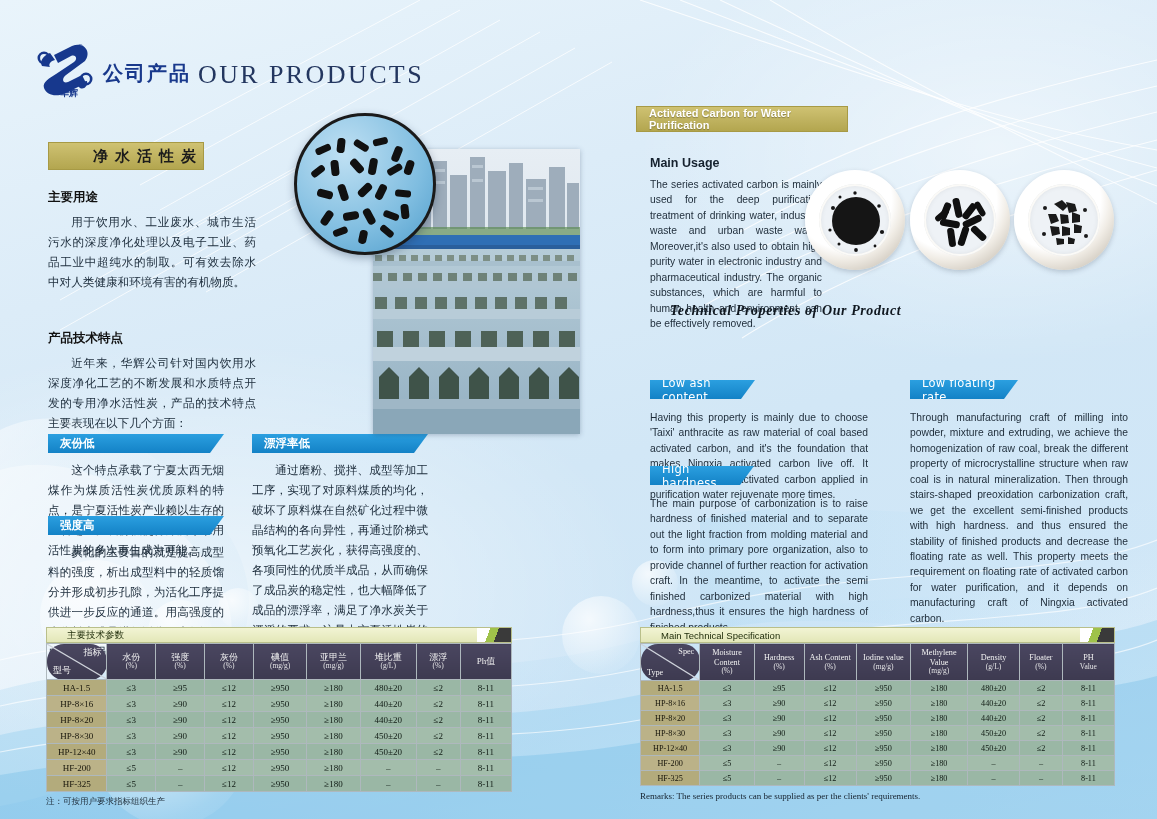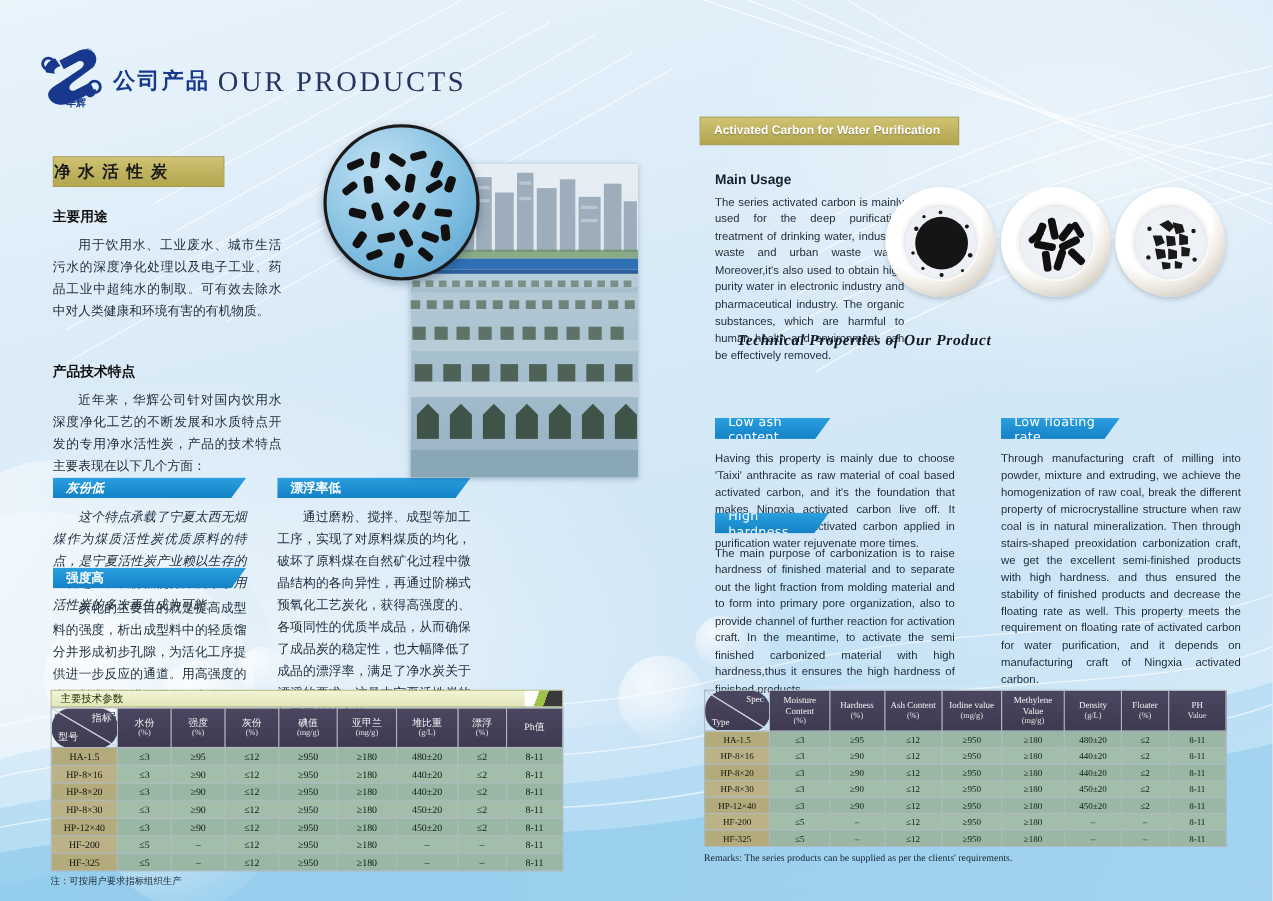--- a/index.html
+++ b/index.html
@@ -26,21 +26,21 @@
   
   .logo-wrap { position:absolute; left:30px; top:38px; width:70px; height:62px; }
   .hdr-cn { position:absolute; left:103px; top:60px; font-family:"DejaVu Sans", sans-serif;
             font-size:20px; font-weight:bold; color:#19398c; letter-spacing:2px; }
   .hdr-en { position:absolute; left:198px; top:60px; font-family:"Liberation Serif", serif;
             font-size:26px; color:#23365f; letter-spacing:2.4px; }
 
   
   .gold-tag {
     position:absolute; background:linear-gradient(180deg,#cfc272,#bfb25f 55%,#b3a64f);
-    border:1px solid #a79a45; display:flex; align-items:center; justify-content:flex-start;
+    border:1px solid #a79a45; display:flex; align-items:center; justify-content:flex-end;
   }
   .gold-tag span { font-family:"DejaVu Serif", serif; font-weight:bold; font-size:15px;
                    color:#1b1b1b; letter-spacing:7px; }
   .sec-h-cn { font-family:"DejaVu Sans", sans-serif; font-weight:bold; font-size:12.5px; color:#111; }
   .body-cn { font-family:"DejaVu Serif", serif; font-size:11.6px; color:#1b2b3a;
              line-height:1.72; text-indent:2em; text-align:justify; }
   .blue-tab {
     height:19px; display:flex; align-items:center; padding:0 16px 0 12px; color:#fff;
     font-family:"DejaVu Sans", sans-serif; font-size:11.5px; font-weight:bold;
     background:linear-gradient(180deg,#2b9fe0,#1382c6);
@@ -49,21 +49,21 @@
   .blue-tab.en { font-weight:normal; font-size:11.5px; letter-spacing:.3px; }
 
   
   .en-h { font-family:"Liberation Sans", sans-serif; font-weight:bold; font-size:12.5px; color:#15212e; }
   .en-h-serif { font-family:"Liberation Serif", serif; font-weight:bold; font-size:14px; color:#101820; letter-spacing:.6px; }
   .body-en { font-family:"Liberation Sans", sans-serif; font-size:10.3px; color:#1d2b38;
              line-height:1.5; text-align:justify; }
 
   
   .tbl-title {
-    height:16px; display:flex; align-items:center; padding-left:8px;
+    height:16px; display:flex; align-items:center; padding-left:20px;
     background:linear-gradient(180deg,#f2f4d4,#e3e7b8);
     border:1px solid #b9bf8a; color:#23300e;
     font-size:9.5px; font-family:"Liberation Sans", sans-serif;
     position:relative;
   }
   .tbl-title .flag { position:absolute; right:0; top:0; bottom:0; width:34px;
     background:linear-gradient(110deg, #fff 0 34%, #9fc24a 34% 56%, #3a3a3a 56% 100%); }
   table.spec { border-collapse:collapse; width:100%; table-layout:fixed; }
   table.spec th, table.spec td {
     border:1px solid #aeb8bd; text-align:center; font-family:"Liberation Serif", serif;
@@ -183,21 +183,21 @@
   <div style="position:absolute; left:48px; top:189px; width:208px;">
     <div class="sec-h-cn">主要用途</div>
     <div class="body-cn" style="margin-top:7px;">用于饮用水、工业废水、城市生活污水的深度净化处理以及电子工业、药品工业中超纯水的制取。可有效去除水中对人类健康和环境有害的有机物质。</div>
   </div>
 
   <div style="position:absolute; left:48px; top:330px; width:208px;">
     <div class="sec-h-cn">产品技术特点</div>
     <div class="body-cn" style="margin-top:7px;">近年来，华辉公司针对国内饮用水深度净化工艺的不断发展和水质特点开发的专用净水活性炭，产品的技术特点主要表现在以下几个方面：</div>
   </div>
 
-  <div style="position:absolute; left:48px; top:434px; width:176px;font-style:italic;">
+  <div style="position:absolute; left:48px; top:434px; width:176px;">
     <div class="blue-tab">
       <span>灰份低</span>
     </div>
     <div class="body-cn" style="margin-top:8px;">这个特点承载了宁夏太西无烟煤作为煤质活性炭优质原料的特点，是宁夏活性炭产业赖以生存的基石之一。灰份低使得深度净水用活性炭的多次再生成为可能。</div>
   </div>
 
   <div style="position:absolute; left:252px; top:434px; width:176px;">
     <div class="blue-tab">
       <span>漂浮率低</span>
     </div>
@@ -360,21 +360,21 @@
         <rect x="68" y="92" width="8" height="17" rx="3.5" transform="rotate(-28 72 100)"></rect>
         <rect x="86" y="96" width="16" height="7" rx="3" transform="rotate(20 94 100)"></rect>
         <rect x="104" y="88" width="8" height="15" rx="3.5" transform="rotate(-6 108 96)"></rect>
         <rect x="36" y="112" width="15" height="7" rx="3" transform="rotate(-20 44 116)"></rect>
         <rect x="62" y="114" width="8" height="14" rx="3.5" transform="rotate(12 66 121)"></rect>
         <rect x="82" y="112" width="15" height="7" rx="3" transform="rotate(40 90 116)"></rect>
       </g>
     </svg>
   </div>
 
-  <div class="gold-tag" style="left:636px; top:106px; width:236px; height:26px; justify-content:flex-start; padding-left:12px;">
+  <div class="gold-tag" style="left:636px; top:106px; width:212px; height:26px; justify-content:flex-start; padding-left:12px;">
     <span style="font-family:'Liberation Sans',sans-serif; font-size:11px; letter-spacing:0; color:#fff; font-weight:bold; text-shadow:0 1px 1px rgba(0,0,0,.3);">Activated Carbon for Water Purification</span>
   </div>
 
   <div style="position:absolute; left:650px; top:156px; width:172px;">
     <div class="en-h">Main Usage</div>
     <div class="body-en" style="margin-top:7px;">The series activated carbon is mainly used for the deep purification treatment of drinking water, industrial waste and urban waste water. Moreover,it's also used to obtain high purity water in electronic industry and pharmaceutical industry. The organic substances, which are harmful to human health and environment, can be effectively removed.</div>
   </div>
 
   <div class="dish" style="left:805px; top:170px; width:100px; height:100px;">
     <div class="inner">
@@ -589,20 +589,24 @@
             <td>–</td>
           <td>–</td>
             <td>8-11</td>
           </tr>
       </tbody>
     </table>
     <div class="note">注：可按用户要求指标组织生产</div>
   </div>
 
   <div style="position:absolute; left:640px; top:627px; width:475px;">
+    <div class="tbl-title">
+      <span>Main  Technical  Specification</span>
+      <span class="flag"></span>
+    </div>
     <table class="spec" style="font-size:8.2px;">
       <colgroup>
         <col style="width:12.5%">
           <col style="width:11.5%">
           <col style="width:10.5%">
           <col style="width:11%">
         <col style="width:11.5%">
           <col style="width:12%">
           <col style="width:11%">
           <col style="width:9%">

